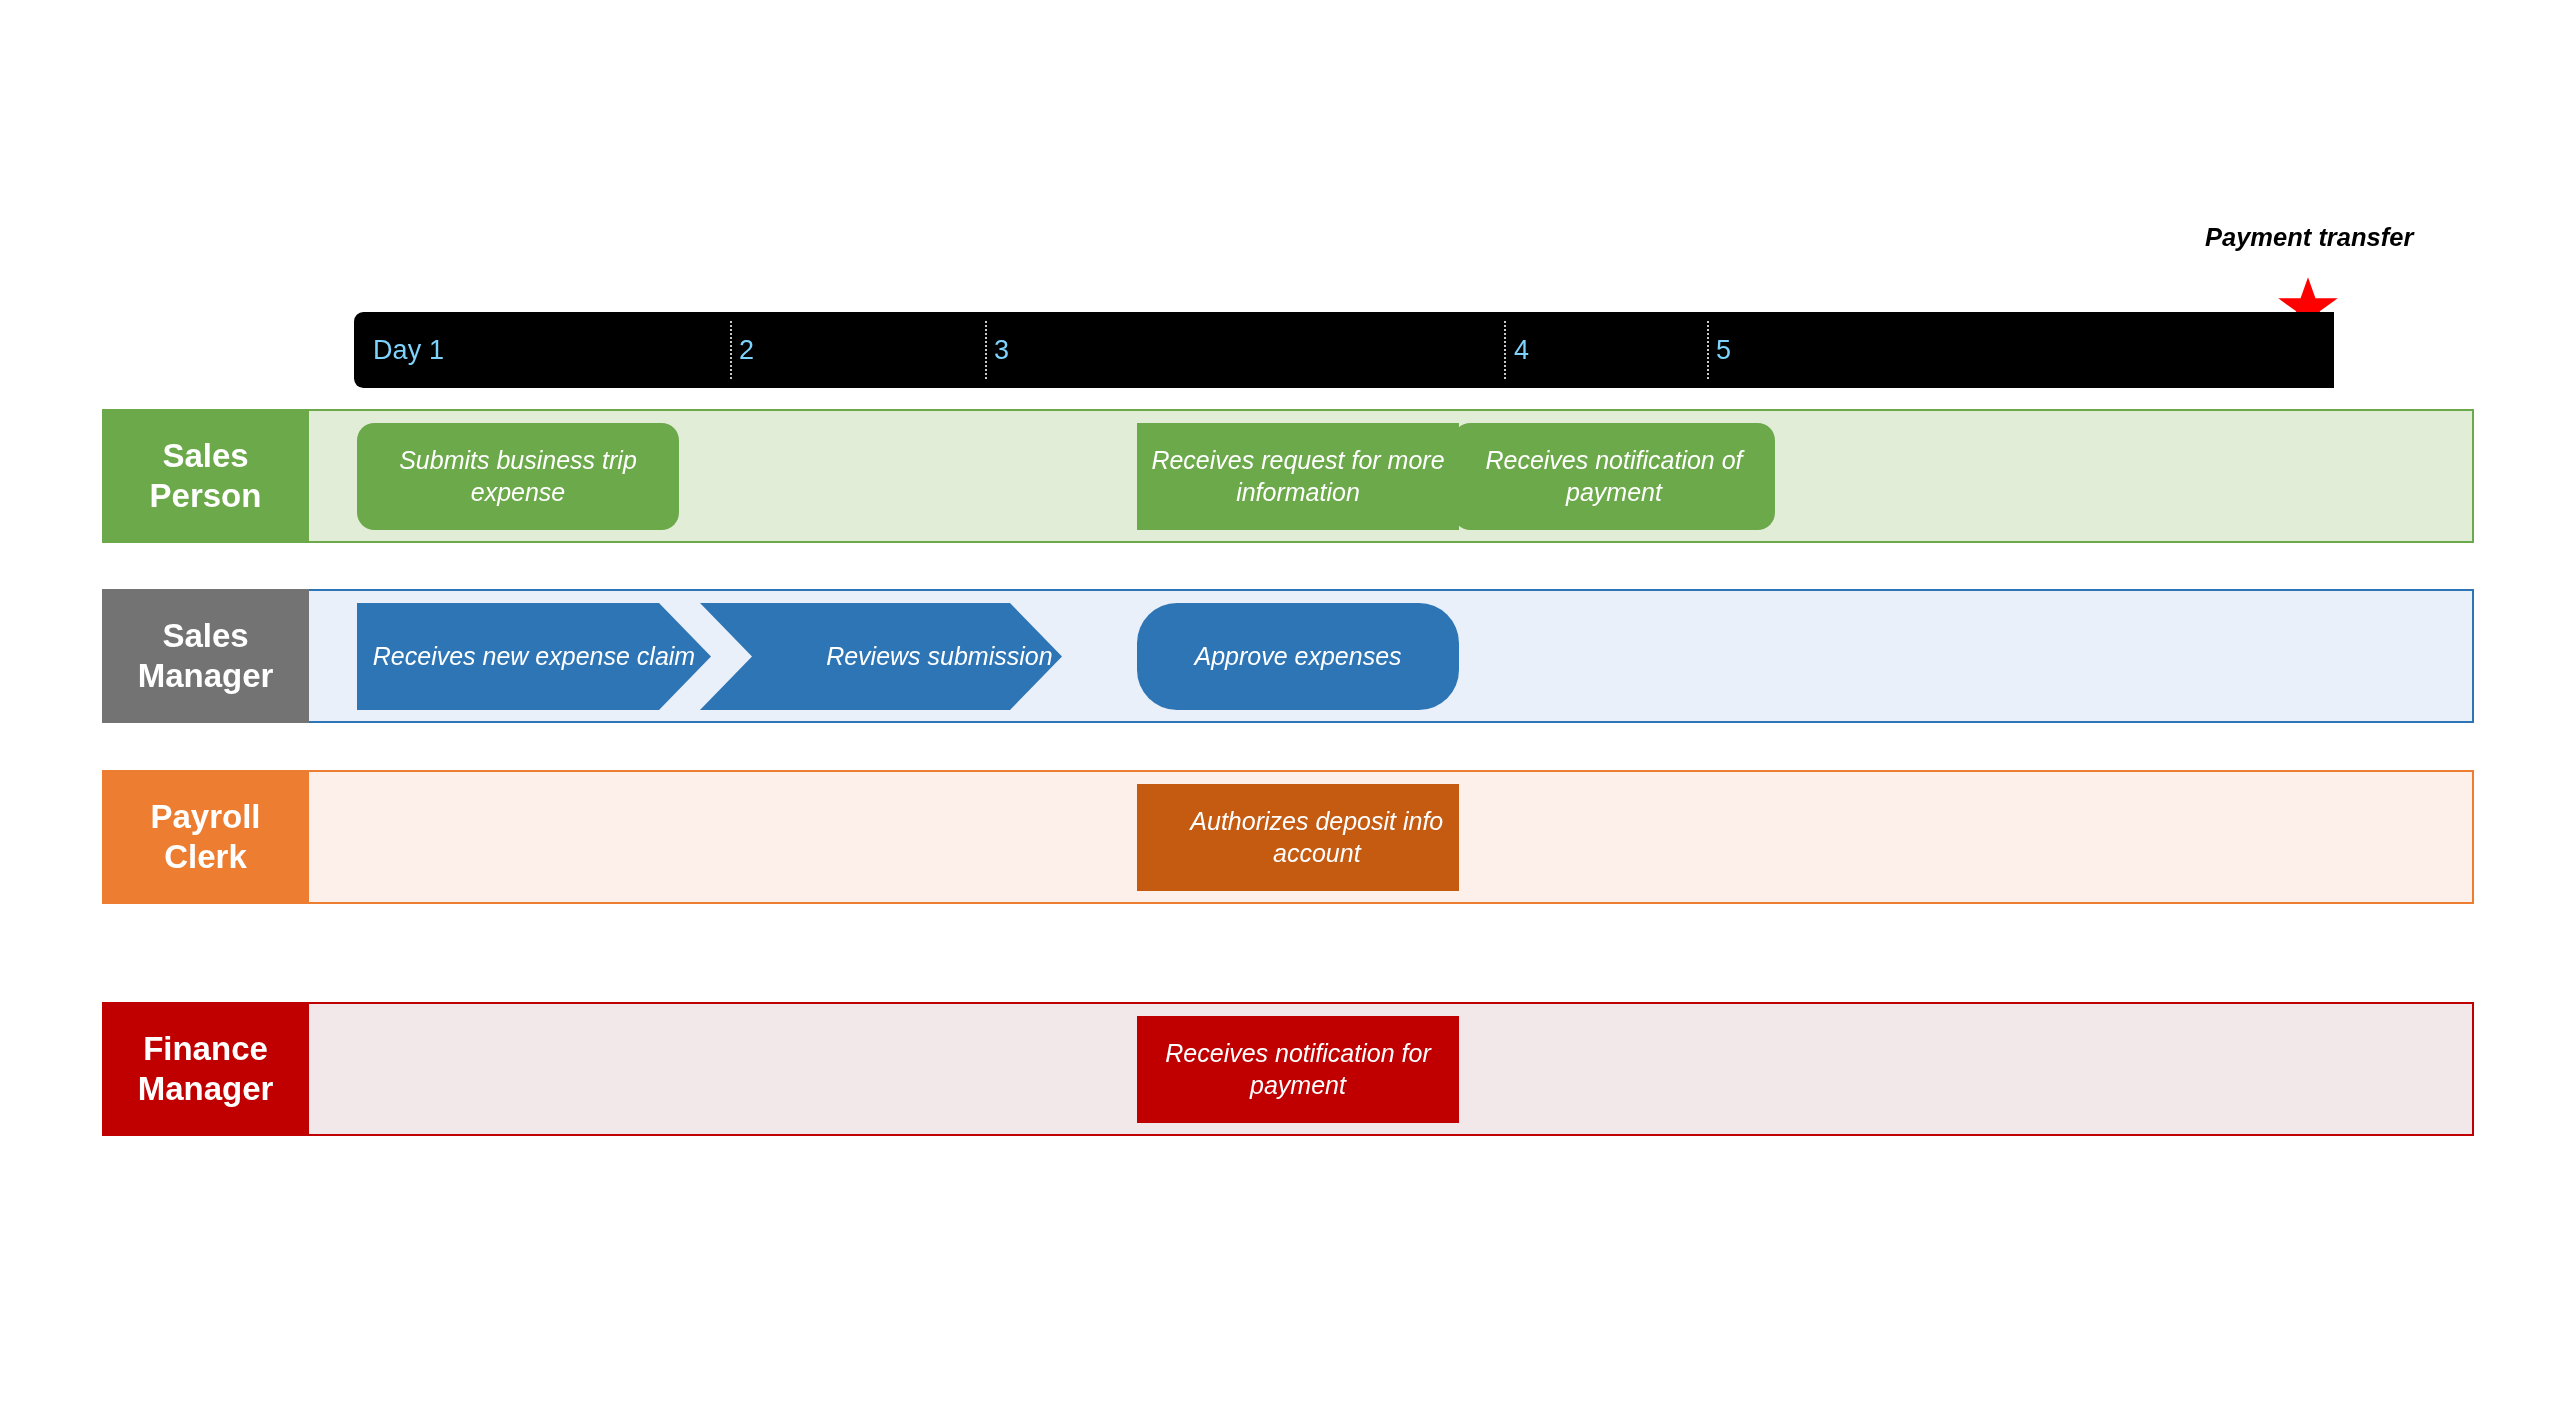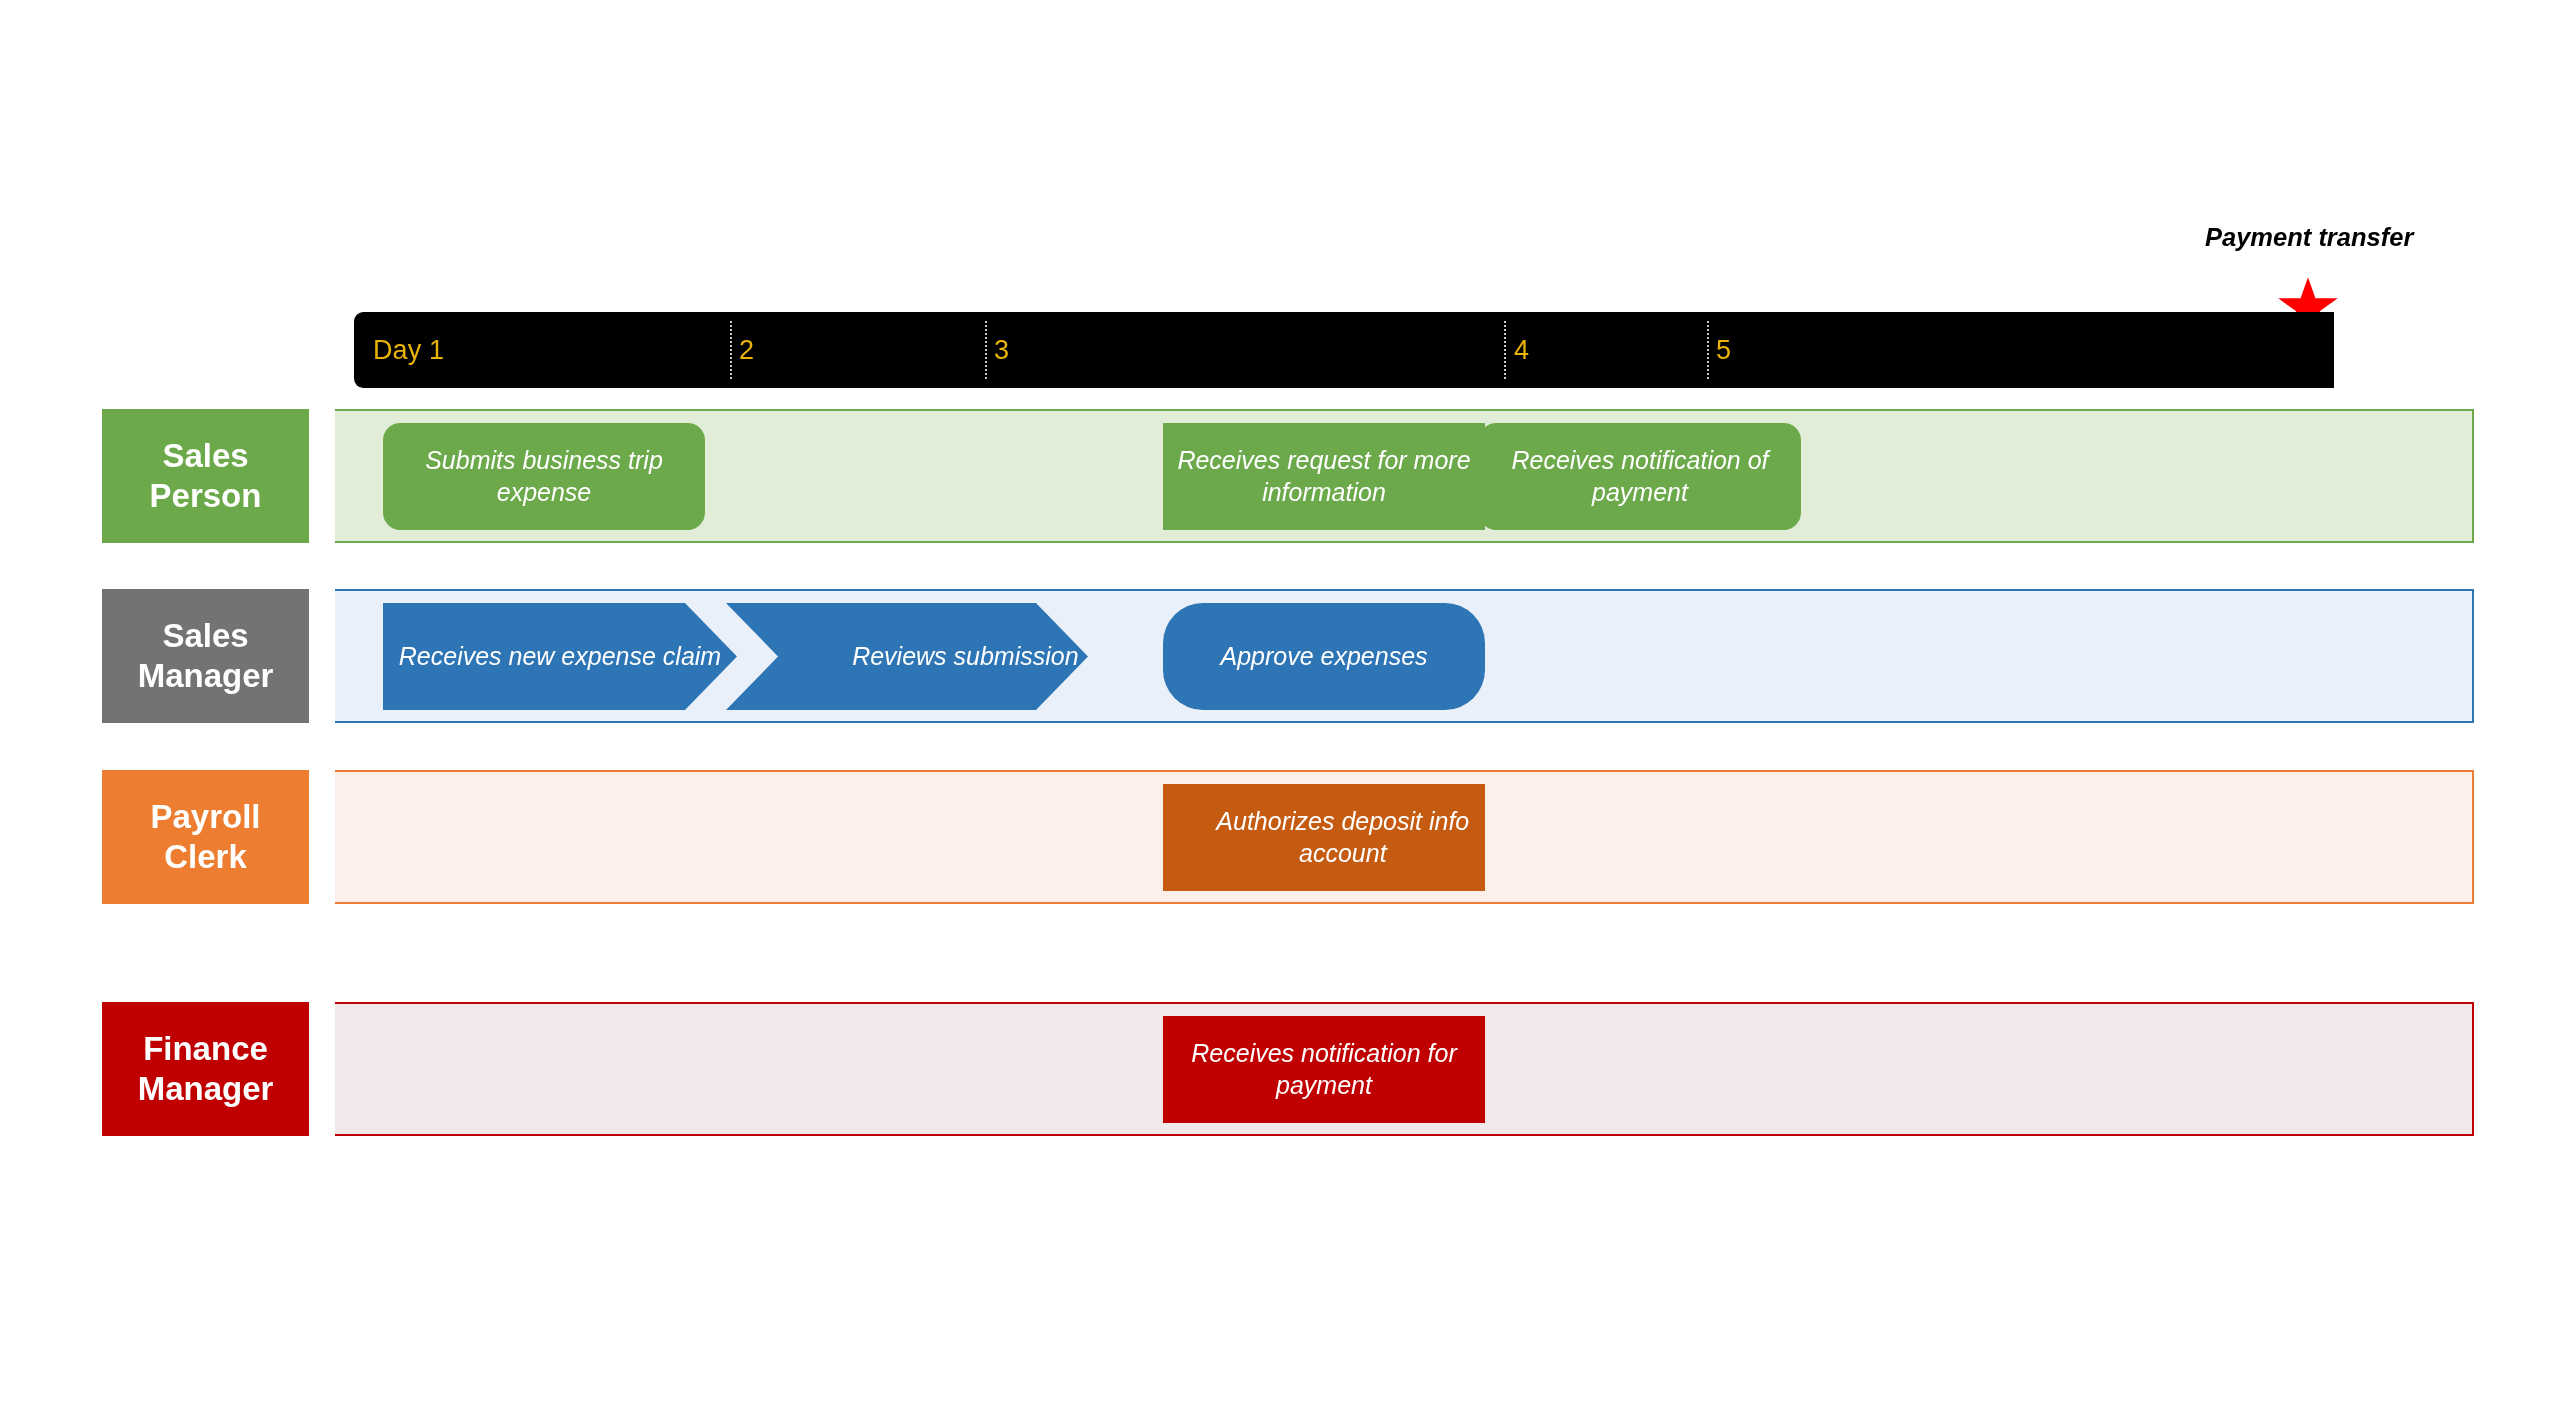--- a/index.html
+++ b/index.html
@@ -5,37 +5,37 @@
   html,body{margin:0;padding:0;background:#ffffff;}
   body{width:2576px;height:1414px;position:relative;overflow:hidden;
        font-family:"Liberation Sans","DejaVu Sans",sans-serif;}
 
   .canvas{position:absolute;inset:0;}
 
   
   #timeline-bar{position:absolute;left:354px;top:312px;width:1980px;height:76px;
       background:#000000;border-radius:9.4px 0 0 9.4px;}
   #timeline-bar .tl-label{position:absolute;top:50%;transform:translateY(-50%);
-      color:#eab308;font-size:27px;white-space:nowrap;letter-spacing:0.1px;}
+      color:#7dd3fc;font-size:27px;white-space:nowrap;letter-spacing:0.1px;}
   .tick{position:absolute;top:9.4px;bottom:9.4px;width:0;
       border-left:2px dotted #c9c9c9;}
 
   
   #payment-transfer-label{position:absolute;left:2205px;top:223px;
       font-size:25.5px;font-weight:bold;font-style:italic;color:#000;white-space:nowrap;}
   #payment-transfer-star{position:absolute;left:2277px;top:276px;width:62px;height:62px;}
 
   
   .lane{position:absolute;left:102px;width:2372px;height:134px;box-sizing:border-box;}
   .lane-label{position:absolute;left:0;top:0;width:207px;height:134px;
       display:flex;align-items:center;justify-content:center;text-align:center;
       color:#fff;font-weight:bold;font-size:33px;line-height:1.22;box-sizing:border-box;
       padding:0 6.7px;z-index:3;}
   .lane-body{position:absolute;left:207px;top:0;right:0;height:134px;
-      box-sizing:border-box;margin-left:26px;}
+      box-sizing:border-box;}
 
   .lane-green  .lane-label{background:#6CA94A;}
   .lane-green  .lane-body {background:#E2EDD8;border:2.7px solid #6CA94A;border-left:none;}
   .lane-blue   .lane-label{background:#737373;}
   .lane-blue   .lane-body {background:#EAF0FA;border:2.7px solid #2E75B6;border-left:none;}
   .lane-orange .lane-label{background:#ED7D31;}
   .lane-orange .lane-body {background:#FDF0EA;border:2.7px solid #ED7D31;border-left:none;}
   .lane-red    .lane-label{background:#C00000;}
   .lane-red    .lane-body {background:#F2E8E9;border:2.7px solid #C00000;border-left:none;}
 

